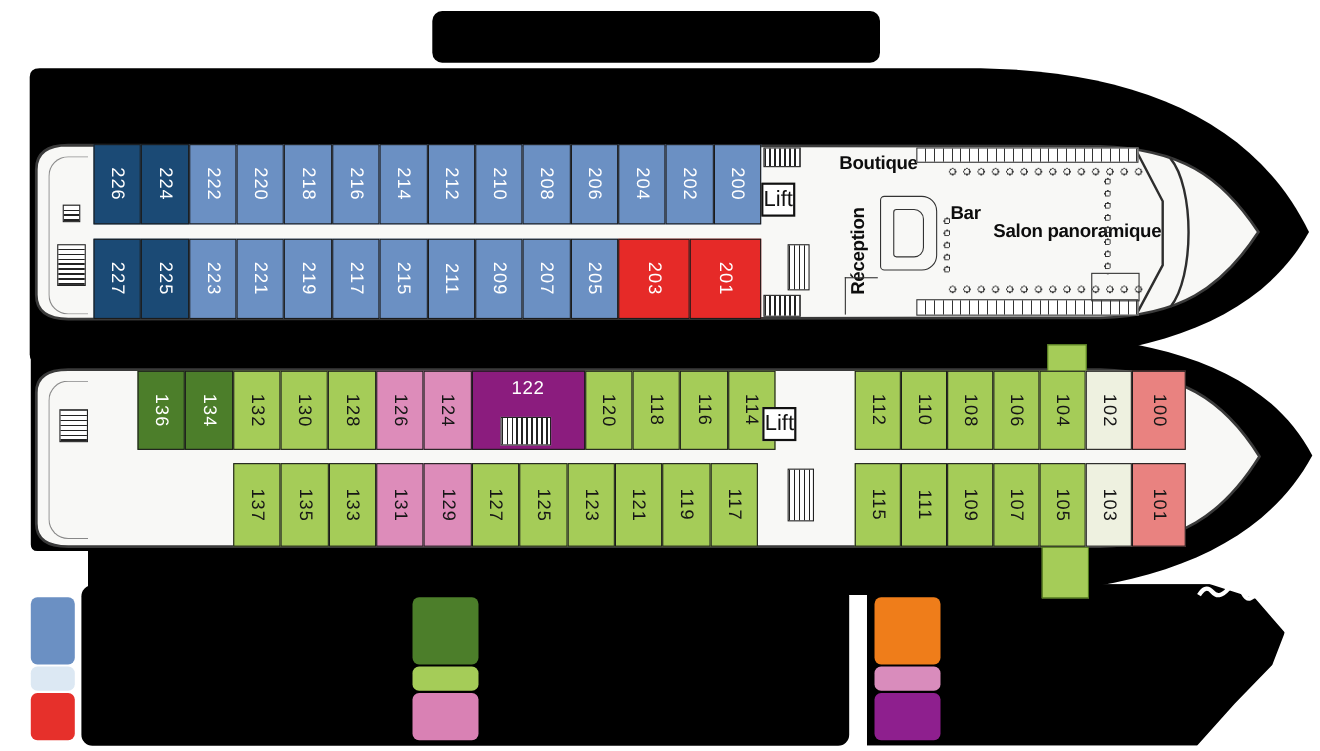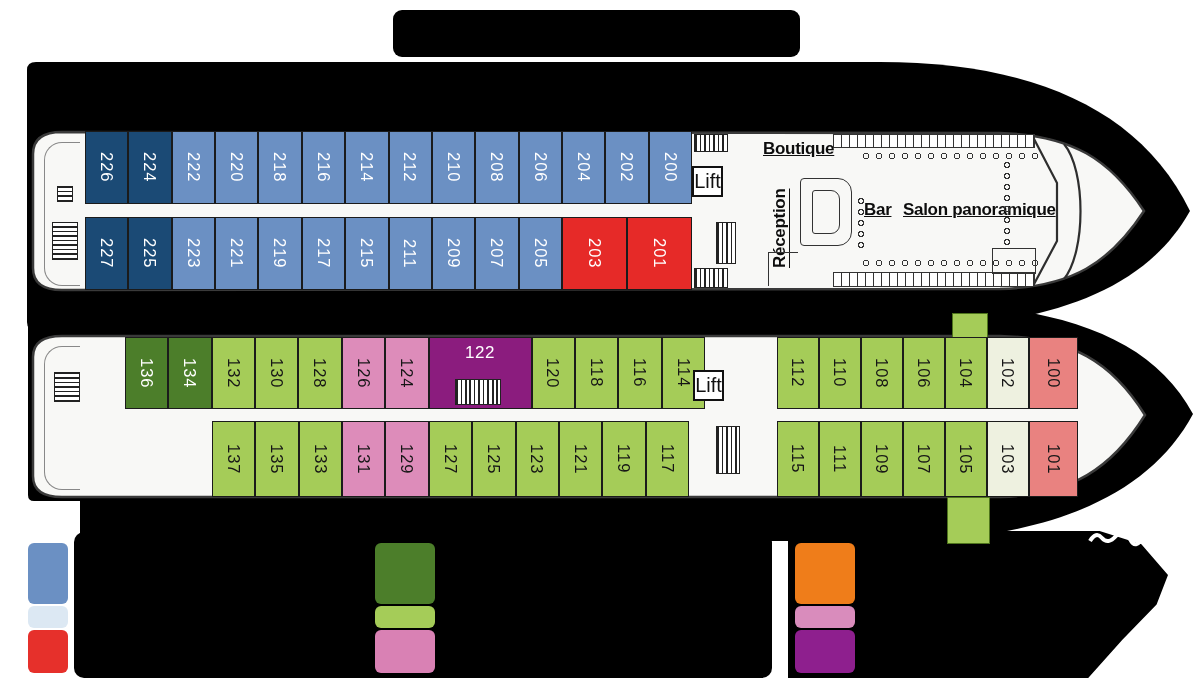--- a/index.html
+++ b/index.html
@@ -42,21 +42,21 @@
   .stairs{position:absolute;box-sizing:border-box;border:1.5px solid #222;background:#fff;}
   .sx{background-image:repeating-linear-gradient(90deg,#222 0 1.5px,transparent 1.5px 4.5px);}
   .sy{background-image:repeating-linear-gradient(0deg,#222 0 1.5px,transparent 1.5px 4.5px);}
 
   
   .lift{position:absolute;box-sizing:border-box;width:31px;height:31px;background:#fff;
     border:2px solid #111;display:flex;align-items:center;justify-content:center;
     font-size:20px;color:#111;}
 
   
-  .lbl{position:absolute;color:#0d0d0d;font-size:17px;font-weight:600;letter-spacing:-.3px;white-space:nowrap;text-decoration:underline;}
+  .lbl{position:absolute;color:#0d0d0d;font-size:17px;font-weight:600;letter-spacing:-.3px;white-space:nowrap;}
   .vlbl{writing-mode:vertical-rl;transform:rotate(180deg);}
 
   
   .shelf{position:absolute;box-sizing:border-box;border:1px solid #333;background-color:#fff;
     background-image:repeating-linear-gradient(90deg,transparent 0 7px,#333 7px 8px);}
   .chairs{position:absolute;
     background-image:radial-gradient(circle at 6px 6px,transparent 0 2.2px,#333 2.2px 3.2px,transparent 3.2px);
     background-size:13px 13px;background-repeat:repeat-x;}
   .dotsv{position:absolute;
     background-image:radial-gradient(circle at 5px 5px,transparent 0 2px,#333 2px 3px,transparent 3px);
@@ -328,21 +328,21 @@
 
   <div class="lift" style="left:692px;top:166px;">
     <span>Lift</span>
   </div>
   <div class="lift" style="left:693px;top:370px;">
     <span>Lift</span>
   </div>
 
   <div class="lbl" style="left:763px;top:139px;">Boutique</div>
   <div class="lbl vlbl" style="left:770px;top:176px;height:92px;">Réception</div>
-  <div class="lbl" style="left:864px;top:200px;">Bar</div>
+  <div class="lbl" style="left:864px;top:184px;">Bar</div>
   <div class="lbl" style="left:903px;top:200px;">Salon panoramique</div>
 
   <div class="shelf" style="left:833px;top:134px;width:202px;height:14px;"></div>
   <div class="chairs" style="left:860px;top:150px;width:180px;height:13px;"></div>
   <div class="chairs" style="left:860px;top:257px;width:180px;height:13px;"></div>
   <div class="shelf" style="left:833px;top:272px;width:202px;height:15px;"></div>
   <div class="outline" style="left:800px;top:178px;width:52px;height:68px;border-radius:4px 14px 14px 4px;"></div>
   <div class="outline" style="left:812px;top:190px;width:28px;height:44px;border-radius:3px 9px 9px 3px;"></div>
   <div class="dotsv" style="left:856px;top:196px;width:11px;height:56px;"></div>
   <div class="dotsv" style="left:1002px;top:160px;width:11px;height:90px;"></div>

